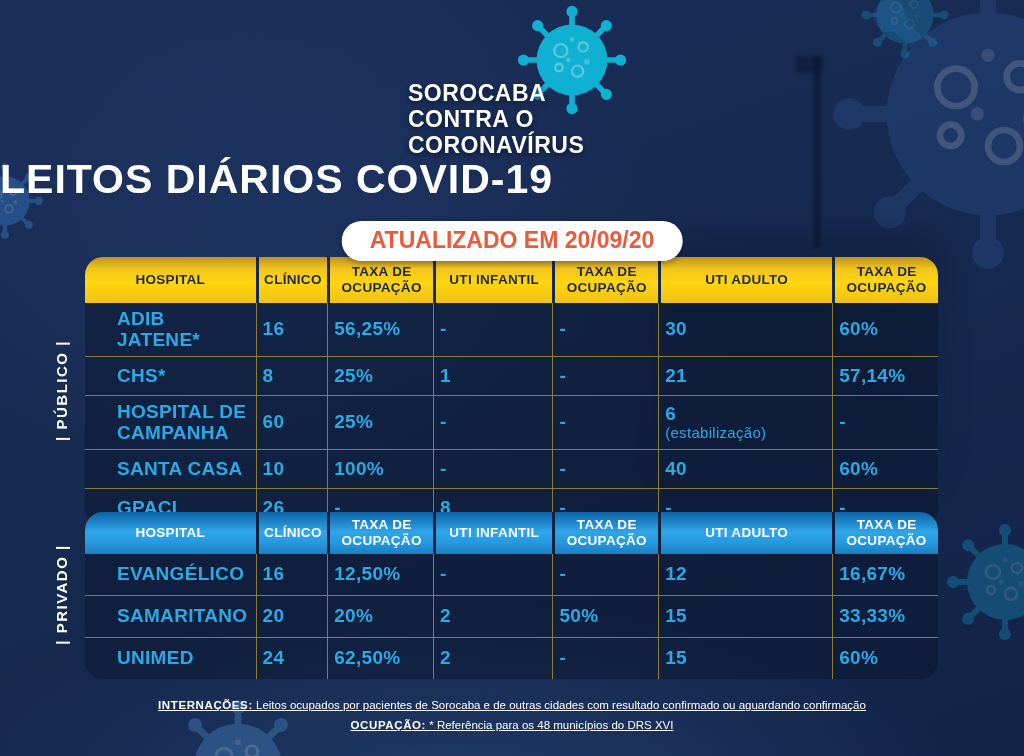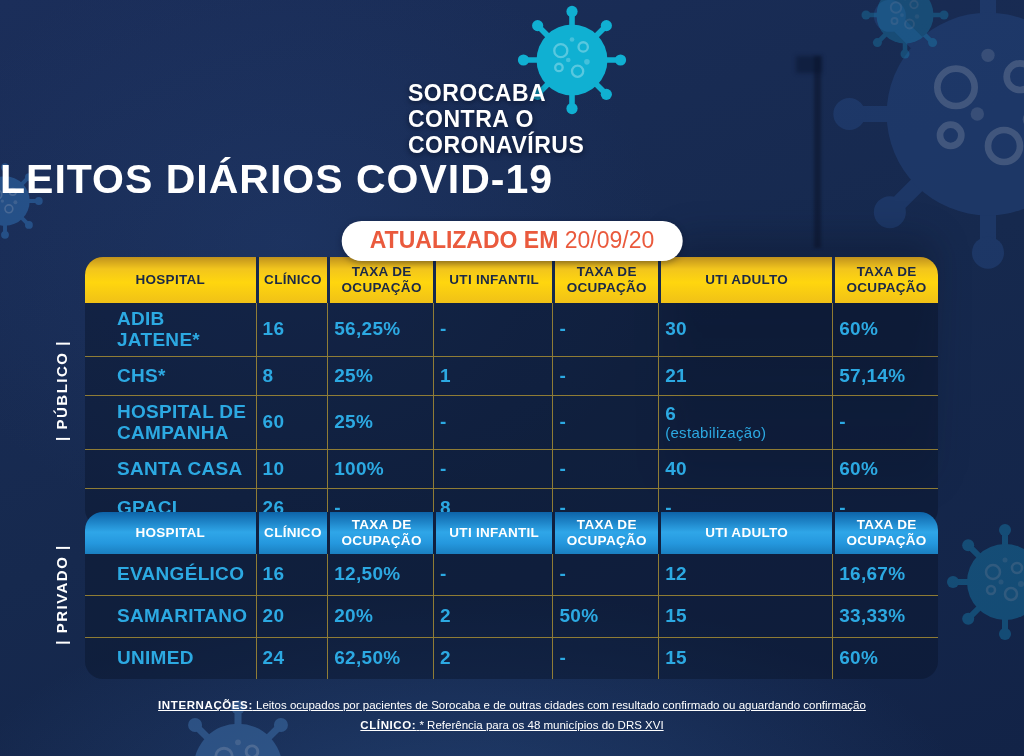--- a/index.html
+++ b/index.html
@@ -26,21 +26,21 @@
     color:#ffffff; font-weight:bold; font-size:23px; line-height:26px; letter-spacing:.5px;
     text-shadow:0 2px 5px rgba(4,12,32,.65);margin-top:47px;}
   .logo-virus{position:absolute; left:516px; top:4px; z-index:2; color:#10b0d2;}
   
   .title{position:absolute; top:156px; left:0; width:100%; text-align:left; z-index:3;
     color:#ffffff; font-weight:bold; font-size:41px; letter-spacing:1px;}
   .pill{position:absolute; top:221px; left:50%; transform:translateX(-50%); z-index:6;
     background:#ffffff; border-radius:28px; padding:6px 28px 7px;
     font-size:23px; color:#ea5a3d; white-space:nowrap; box-shadow:0 2px 6px rgba(5,12,30,.35);}
   .pill .pfx{font-weight:600;}
-  .pill .pdate{font-weight:400;}
+  .pill .pdate{font-weight:700;}
   
   .tblwrap{position:absolute; left:85px; width:853px; z-index:4;}
   .tbl1{top:257px;} .tbl2{top:512px;}
   .panel{border-radius:18px; overflow:hidden; background:rgba(9,19,42,.45);}
   table{width:100%; border-collapse:separate; border-spacing:0;}
   th{font-size:13.5px; font-weight:bold; letter-spacing:.3px; text-align:center;
      padding:4px 4px; line-height:1.15;}
   .tbl1 th{height:38px; color:#1b2947;
      background:linear-gradient(180deg,#c0921d 0%,#f2c51d 26%,#ffd60e 55%,#f0c117 100%);}
   .tbl1 th + th{border-left:3px solid #16294e;}
@@ -286,19 +286,19 @@
     </div>
   </div>
 
   <div class="footer">
     <div>
       <b>INTERNAÇÕES:</b>
       <span> </span>
       <span>Leitos ocupados por pacientes de Sorocaba e de outras cidades com resultado confirmado ou aguardando confirmação</span>
     </div>
     <div>
-      <b>CLÍNICO:</b>
+      <b>OCUPAÇÃO:</b>
       <span> </span>
       <span>* Referência para os 48 municípios do DRS XVI</span>
     </div>
   </div>
 
 </div>
 
 </body></html>

